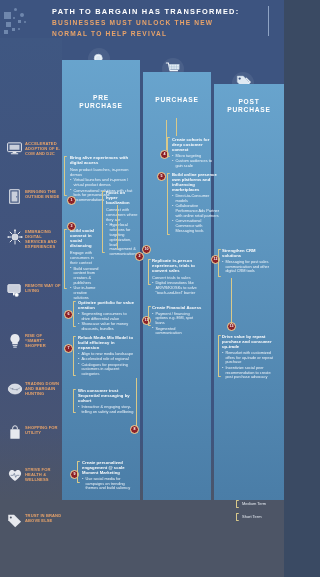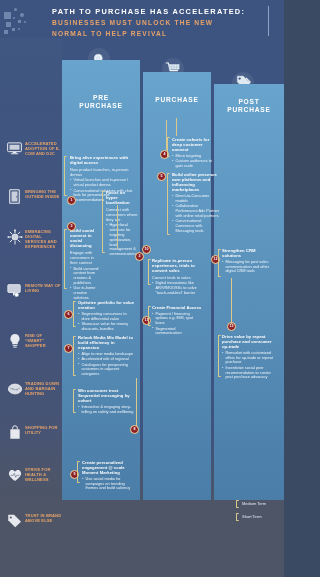--- a/index.html
+++ b/index.html
@@ -153,21 +153,21 @@
       <i style="left:16px; top:5px;  width:4px; height:4px; border-radius:50%;"></i>
       <i style="left:9px;  top:9px;  width:2px; height:2px; border-radius:50%;"></i>
       <i style="left:14px; top:12px; width:3px; height:3px;"></i>
       <i style="left:2px;  top:14px; width:5px; height:5px;"></i>
       <i style="left:20px; top:13px; width:2px; height:2px; border-radius:50%;"></i>
       <i style="left:8px;  top:20px; width:3px; height:3px;"></i>
       <i style="left:14px; top:20px; width:2px; height:2px; border-radius:50%;"></i>
       <i style="left:0px;  top:22px; width:4px; height:4px;"></i>
     </div>
     <div class="title-wrap">
-      <div class="t1">PATH TO PURCHASE HAS ACCELERATED:</div>
+      <div class="t1">PATH TO BARGAIN HAS TRANSFORMED:</div>
       <div class="t2">BUSINESSES MUST UNLOCK THE NEW</div>
       <div class="t2">NORMAL TO HELP REVIVAL</div>
     </div>
     <div class="hdr-rule"></div>
   </div>
 
   <div class="hero">
     <div class="hero-icon" style="left:88px; top:6px; width:22px; height:22px;">
       <svg width="15" height="15" viewBox="0 0 24 24">
         <circle cx="10" cy="10" r="6.4" fill="#f2f6fa" stroke="#c7d6e4" stroke-width="1.2"></circle>

